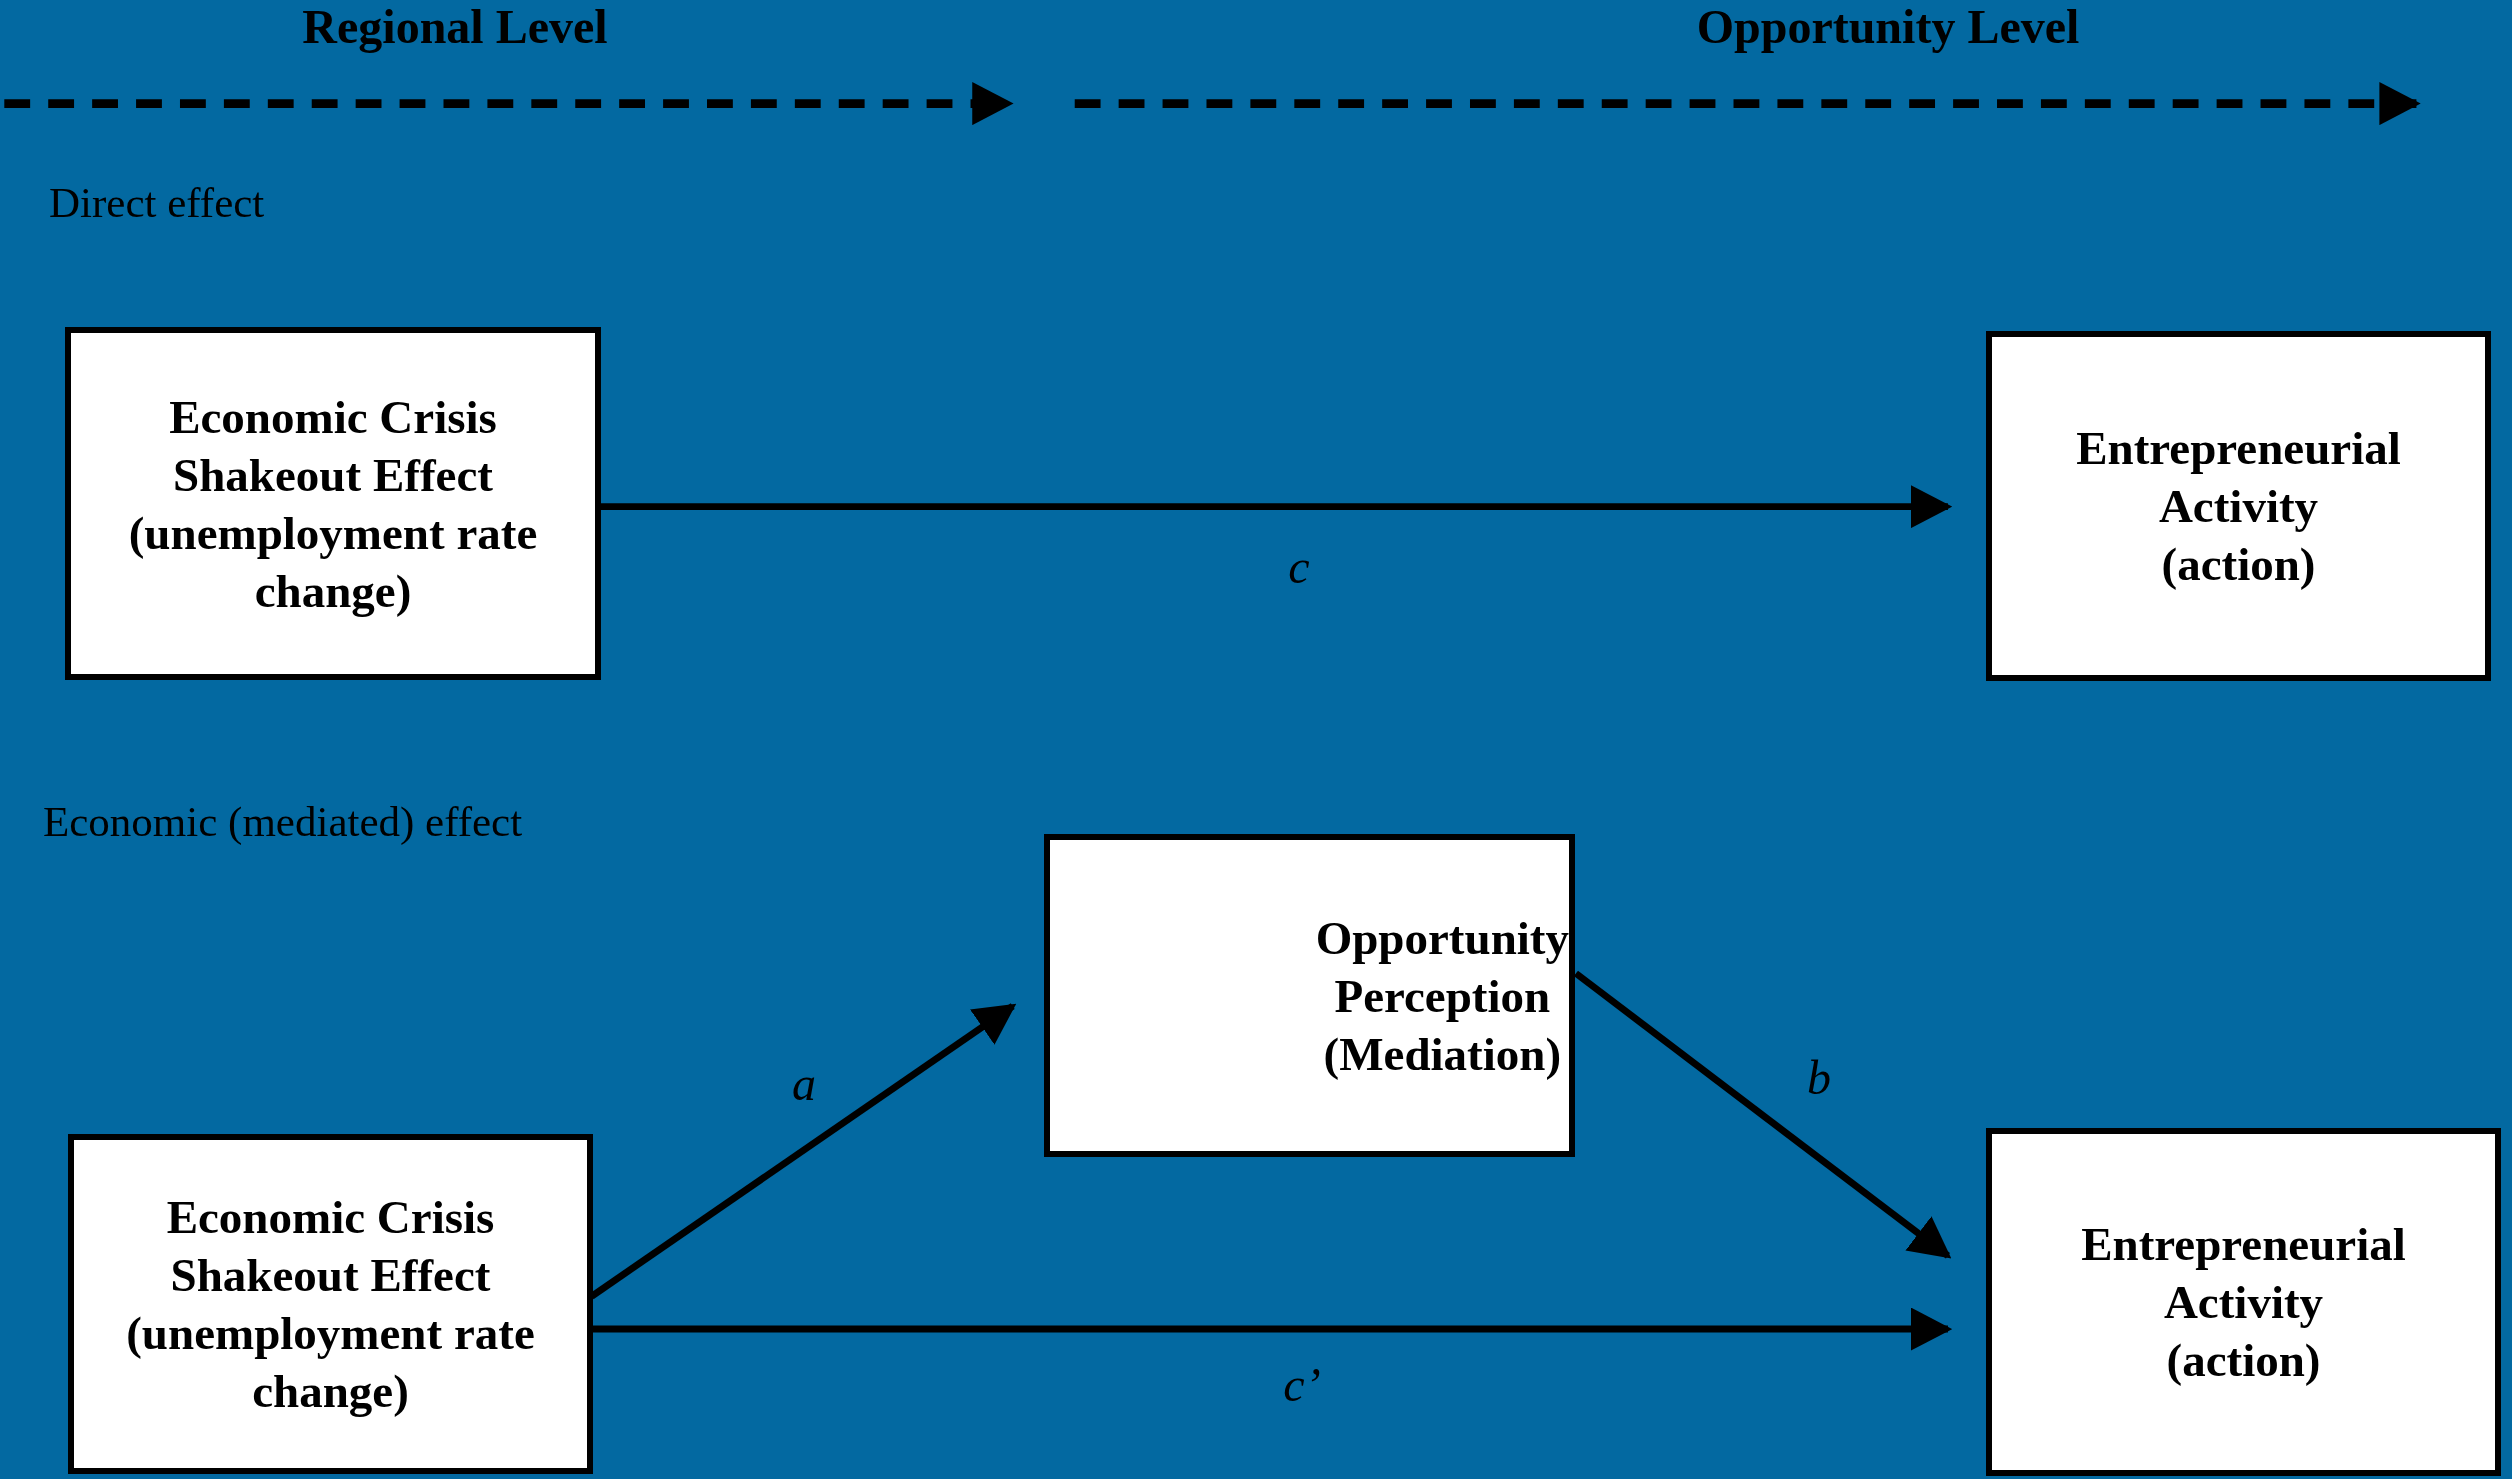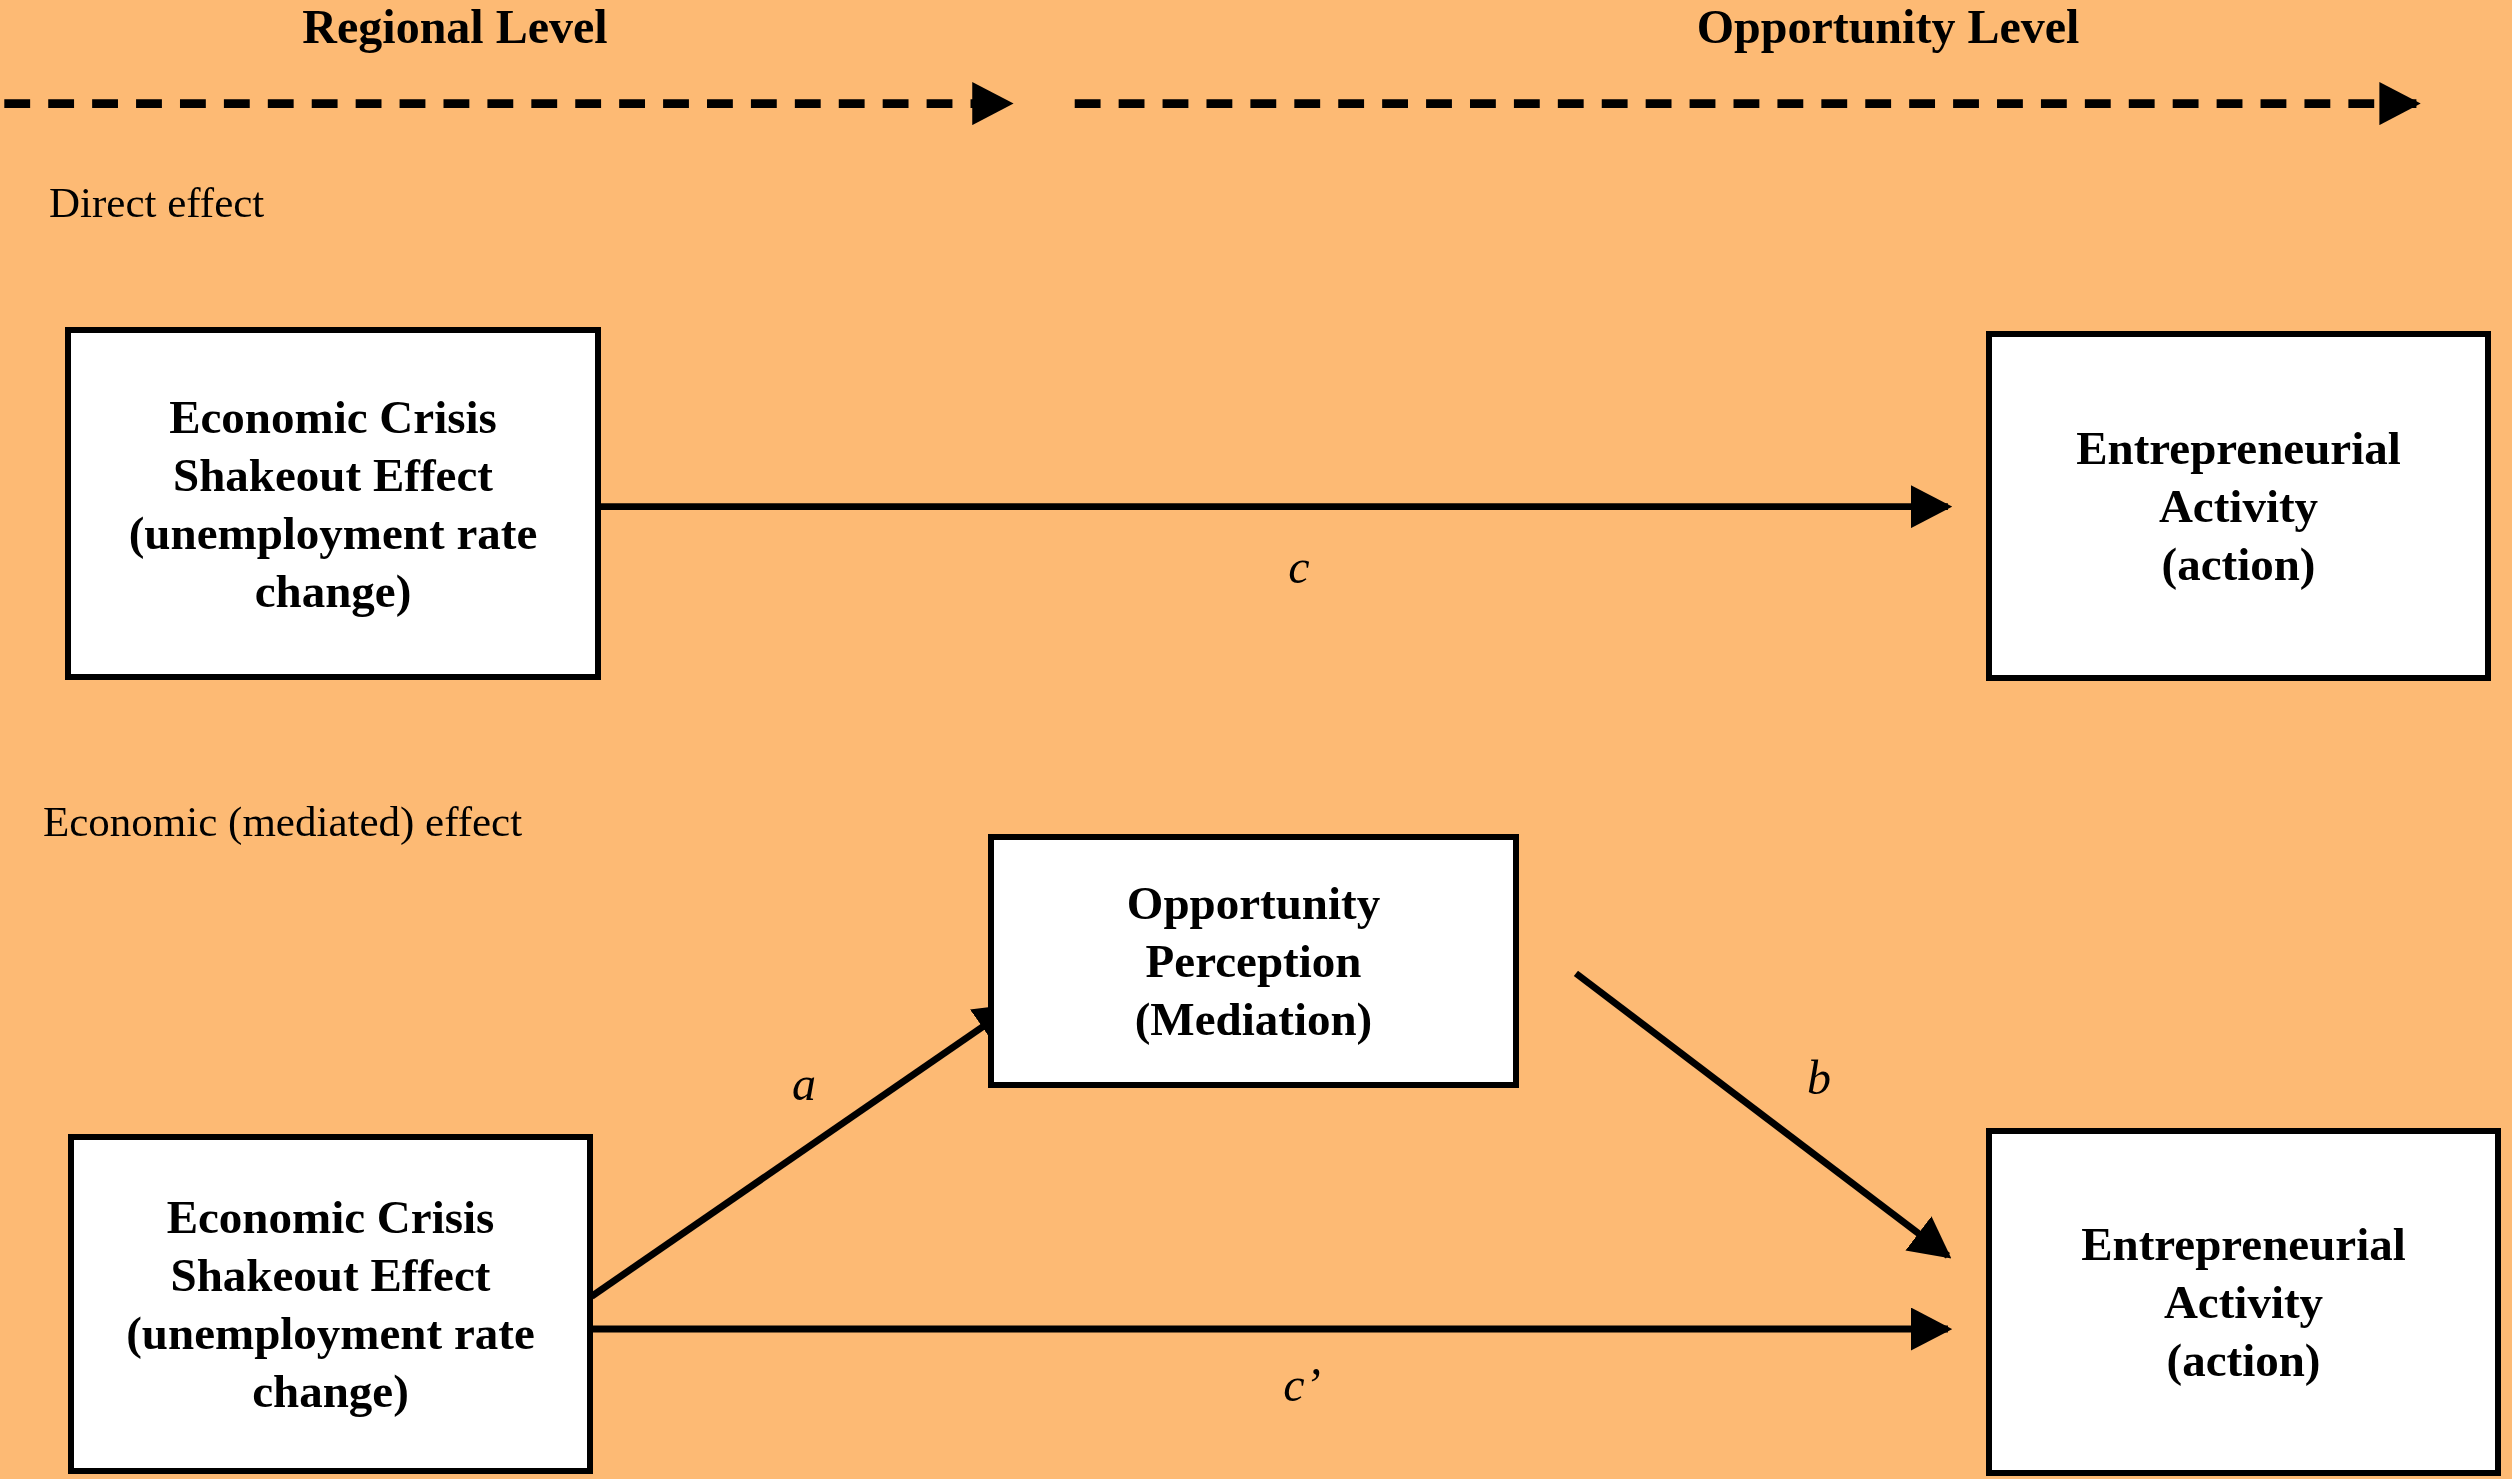--- a/index.html
+++ b/index.html
@@ -1,20 +1,20 @@
 <!DOCTYPE html>
 <html style="font-size:13.8px"><head>
 <meta charset="utf-8">
 <style>
   html, body { margin: 0; padding: 0; background: #ffffff; }
   #figure {
     position: relative;
     width: 2512px;
     height: 1480px;
-    background: #fdba74;
+    background: #0369a1;
     color: #000000;
     font-family: "Liberation Serif", "DejaVu Serif", serif;
     overflow: hidden;
   }
   #arrow-layer {
     position: absolute;
     inset: 0;
     width: 100%;
     height: 100%;
   }
@@ -96,21 +96,21 @@
   <div class="node-box" style="left: 1986px; top: 331px; width: 505px; height: 350px;">
     <div class="box-label">Entrepreneurial
 Activity
 (action)</div>
   </div>
 
   <div class="path-label" style="left: 1299px; top: 541px;">c</div>
 
   <div class="section-title" style="left: 43px; top: 797px;">Economic (mediated) effect</div>
 
-  <div class="node-box" style="left: 988px; top: 834px; width: 531px; height: 254px;">
+  <div class="node-box" style="left: 1044px; top: 834px; width: 531px; height: 323px; justify-content: flex-end;">
     <div class="box-label">Opportunity
 Perception
 (Mediation)</div>
   </div>
 
   <div class="node-box" style="left: 68px; top: 1134px; width: 525px; height: 340px;">
     <div class="box-label">Economic Crisis
 Shakeout Effect
 (unemployment rate
 change)</div>

